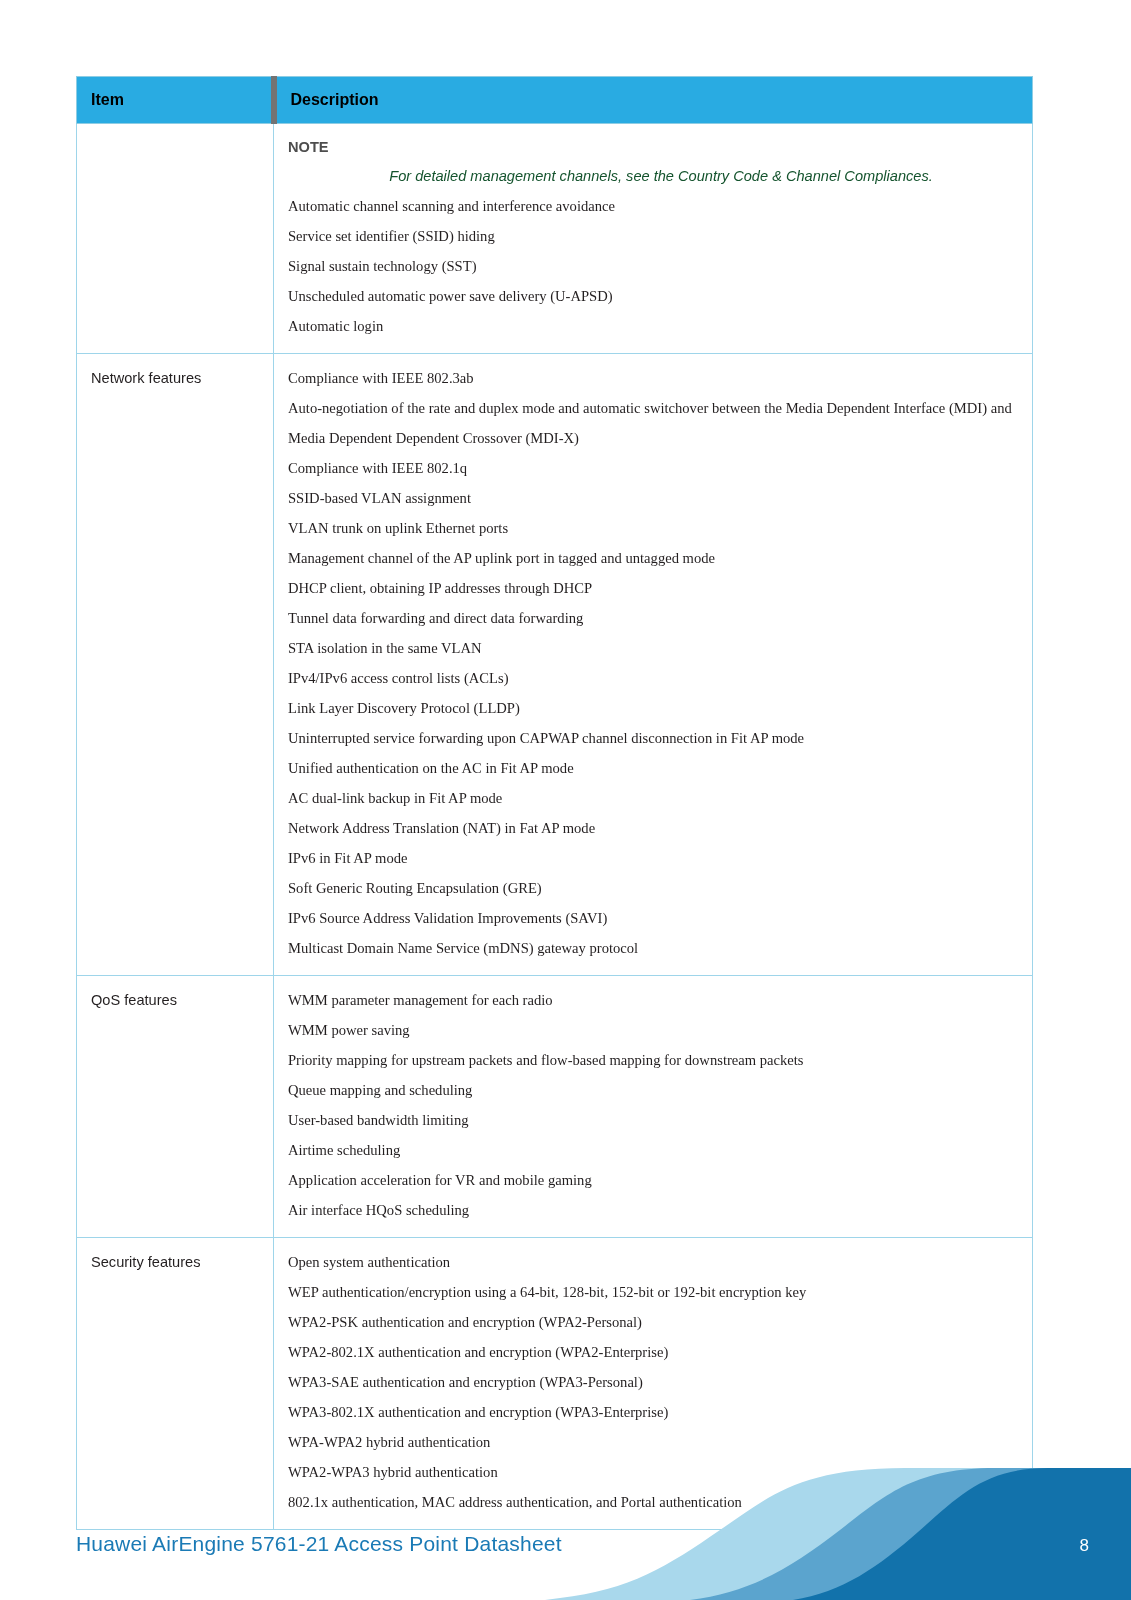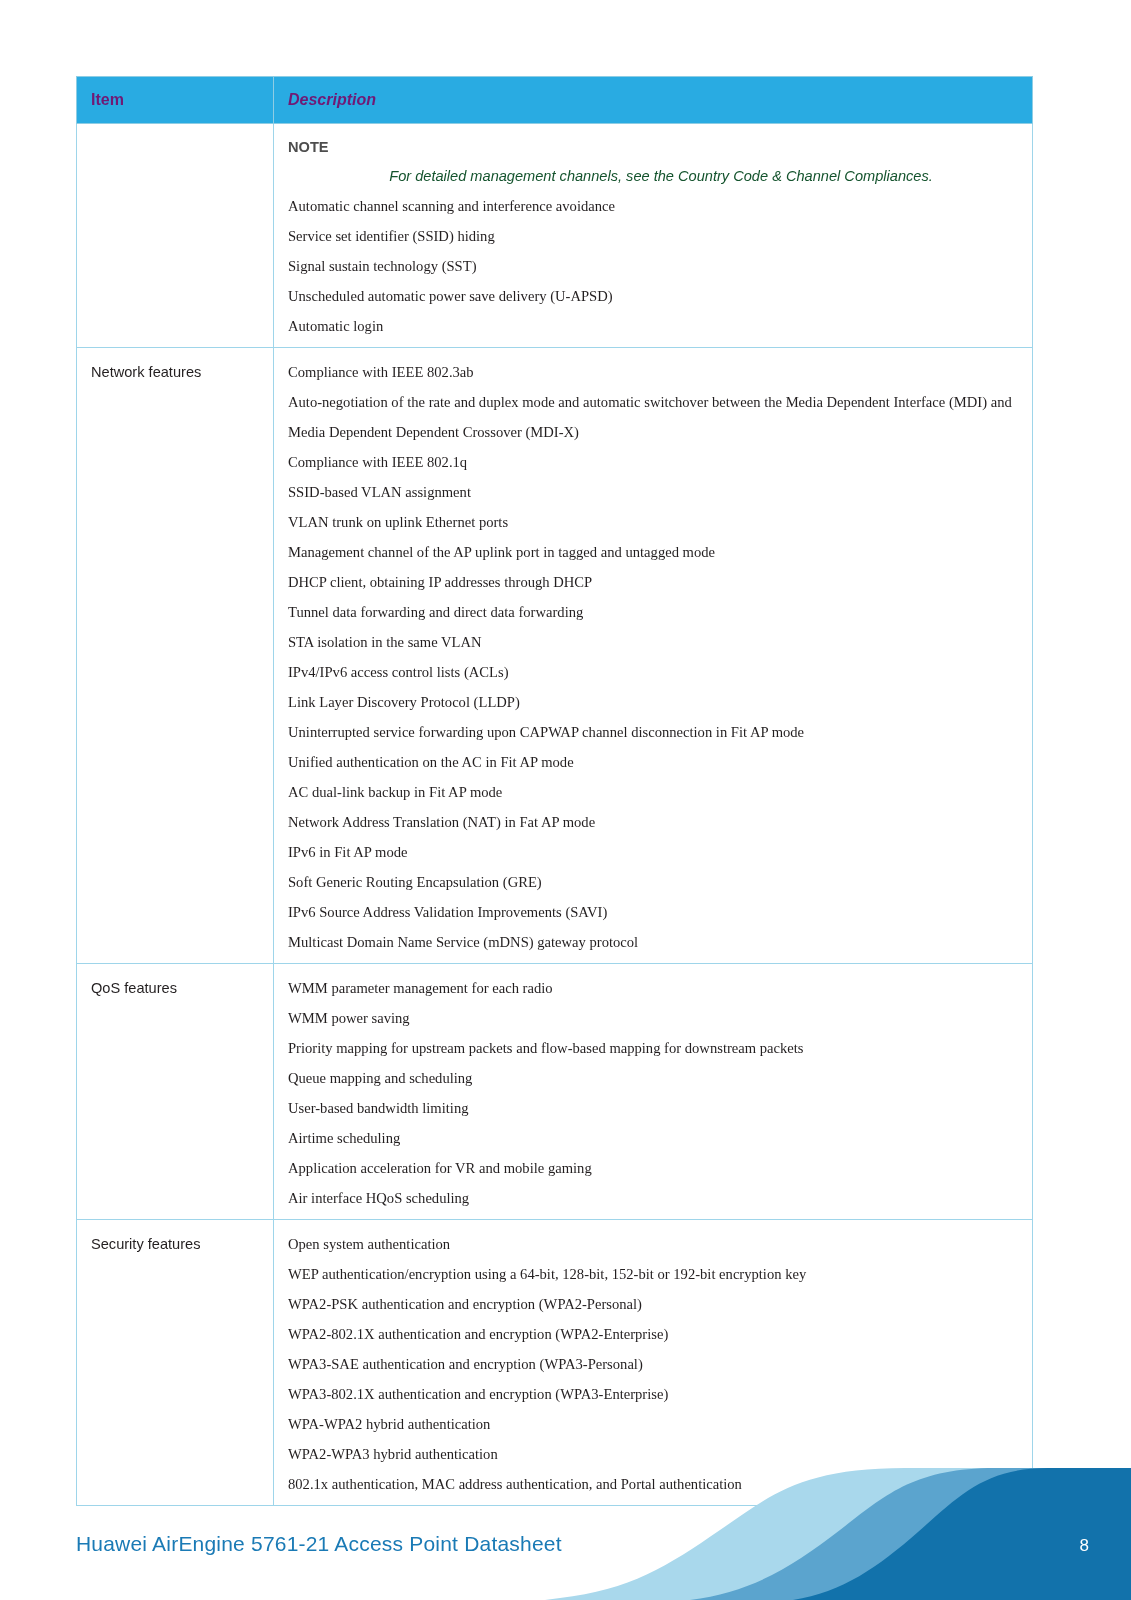--- a/index.html
+++ b/index.html
@@ -29,49 +29,48 @@
     top: 76px;
     width: 956px;
     border-collapse: collapse;
     table-layout: fixed;
   }
   .spec-table col.c-item { width: 197px; }
   .spec-table col.c-desc { width: 759px; }
 
   .spec-table thead th {
     background: #29abe2;
-    color: #701a75;
+    color: #000000;
     font-size: 16px;
     font-weight: bold;
     text-align: left;
     padding: 12px 0 12px 14px;
     border: 1px solid #8ecde4;
     line-height: 1.2;
     height: 22px;
     vertical-align: middle;
   }
   .spec-table thead th.th-desc {
-    border-left: 1px solid #737373;
-    font-style: italic;
+    border-left: 6px solid #737373;
   }
 
   .spec-table td {
     border: 1px solid #9ed5ea;
     vertical-align: top;
     font-size: 14.6px;
     line-height: 30px;
     color: #231f20;
     padding: 0;
   }
   .spec-table td.item-cell {
     padding: 9px 10px 8px 14px;
     white-space: nowrap;
   }
   .spec-table td.desc-cell {
-    padding: 9px 16px 6px 14px;
+    padding: 9px 16px 12px 14px;
   }
 
   .desc-line {
     display: block;
     font-family: Liberation Serif, serif;
   }
   .note-title {
     display: block;
     font-weight: bold;
     color: #4d4d4d;

